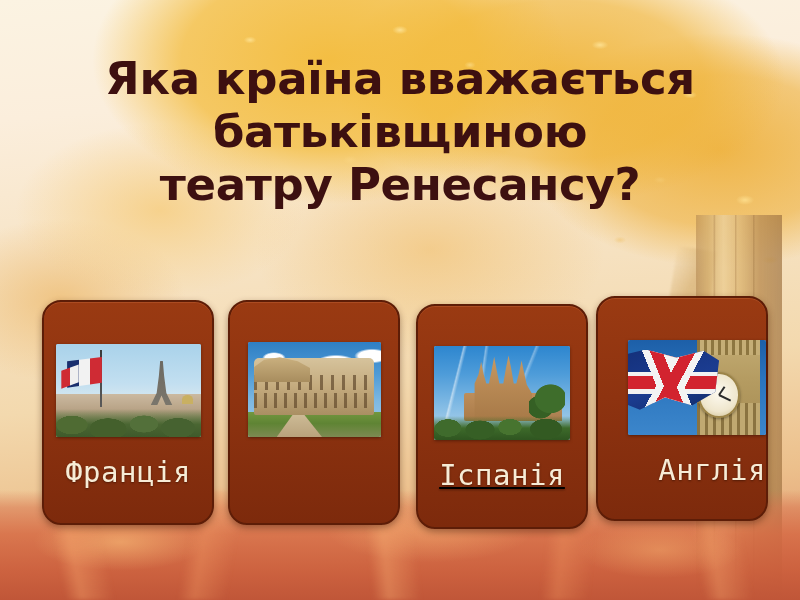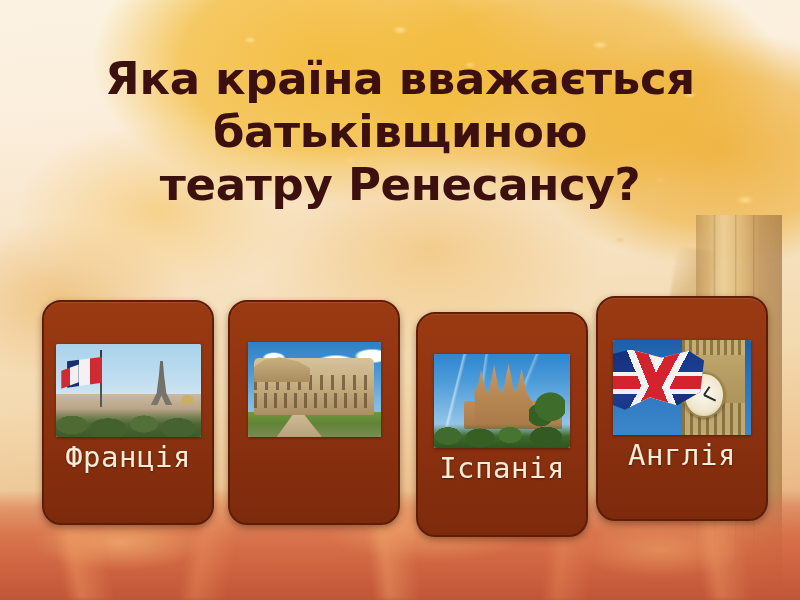--- a/index.html
+++ b/index.html
@@ -150,38 +150,38 @@
     border:2px solid #5d1d07;
     box-shadow:
       0 3px 7px rgba(70,28,10,.45),
       inset 0 1px 0 rgba(255,160,110,.18);
     display:flex;
     flex-direction:column;
     align-items:center;
   }
   .card.c1 { left:42px;  top:300px; }
   .card.c2 { left:228px; top:300px; }
-  .card.c3 { left:416px; top:312px; }
-  .card.c4 { left:596px; top:296px; }
+  .card.c3 { left:416px; top:304px;text-decoration:underline; }
+  .card.c4 { left:596px; top:296px;align-items:flex-end; }
 
   .thumb {
     margin-top:42px;
     width:145px; height:93px;
     border-radius:2px;
     overflow:hidden;
     position:relative;
     box-shadow:0 1px 3px rgba(40,14,4,.5);
     background:#8fc4e8;
   }
   .card.c2 .thumb { width:133px; height:95px; margin-top:40px; }
   .card.c3 .thumb { width:136px; height:94px; margin-top:40px; }
   .card.c4 .thumb { width:138px; height:95px; margin-top:42px; }
 
   .card-label {
-    margin-top:5px;
+    margin-top:20px;
     color:#f7ecd6;
     font-family:"DejaVu Sans Mono", monospace;
     font-size:29px;
     font-weight:400;
     line-height:1.05;
     letter-spacing:.5px;
     text-shadow:0 1px 2px rgba(50,16,4,.6);
     white-space:nowrap;
   }
 

